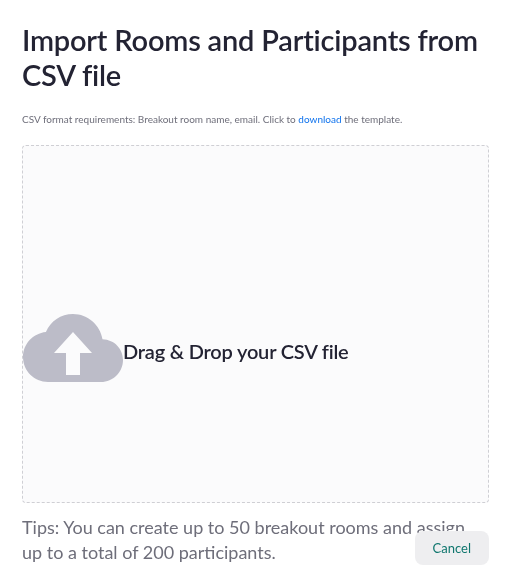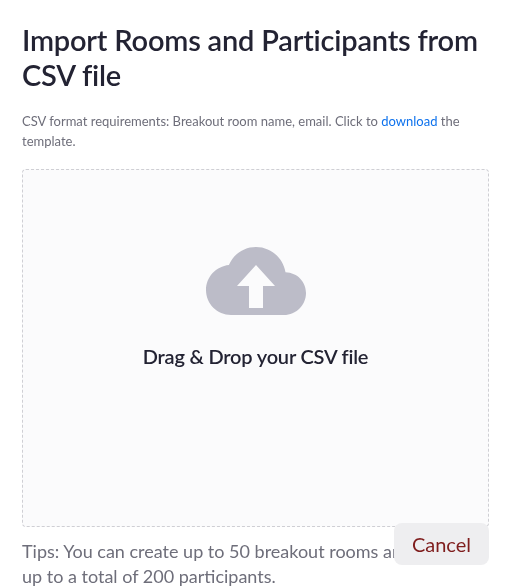--- a/index.html
+++ b/index.html
@@ -17,37 +17,37 @@
       color: #232333;
     }
     .title {
       font-size: 29px;
       font-weight: 600;
       color: #232333;
       margin-bottom: 16px;
       letter-spacing: -0.2px;
     }
     .subtitle {
-      font-size: 13px;
+      font-size: 10px;
       color: #6e6e7a;
       line-height: 1.5;
       margin-bottom: 18px;
       margin-top: 20px;
     }
     .link {
       color: #0e72ed;
       cursor: pointer;
     }
     .dropzone {
       border: 1px dashed #cfcfd4;
       border-radius: 4px;
       background: #fbfbfc;
       height: 358px;
       display: flex;
-      flex-direction: column;
+      flex-direction: row;
       align-items: center;
       padding-top: 72px;
       text-align: right;
     }
     .cloud-icon {
       width: 100px;
       height: 76px;
       margin-bottom: 26px;
     }
     .dropzone-title {
@@ -69,22 +69,22 @@
     }
     .footer {
       position: absolute;
       bottom: 22px;
       right: 22px;
     }
     .cancel-btn {
       background: #eeeef0;
       border: none;
       border-radius: 8px;
-      color: #7f1d1d;
-      font-size: 20px;
+      color: #0f766e;
+      font-size: 13px;
       padding: 9px 18px;
       cursor: pointer;
       font-family: inherit;
     }
   </style>
 </head>
 <body>
 
 <h1 class="title">Import Rooms and Participants from CSV file</h1>
 

